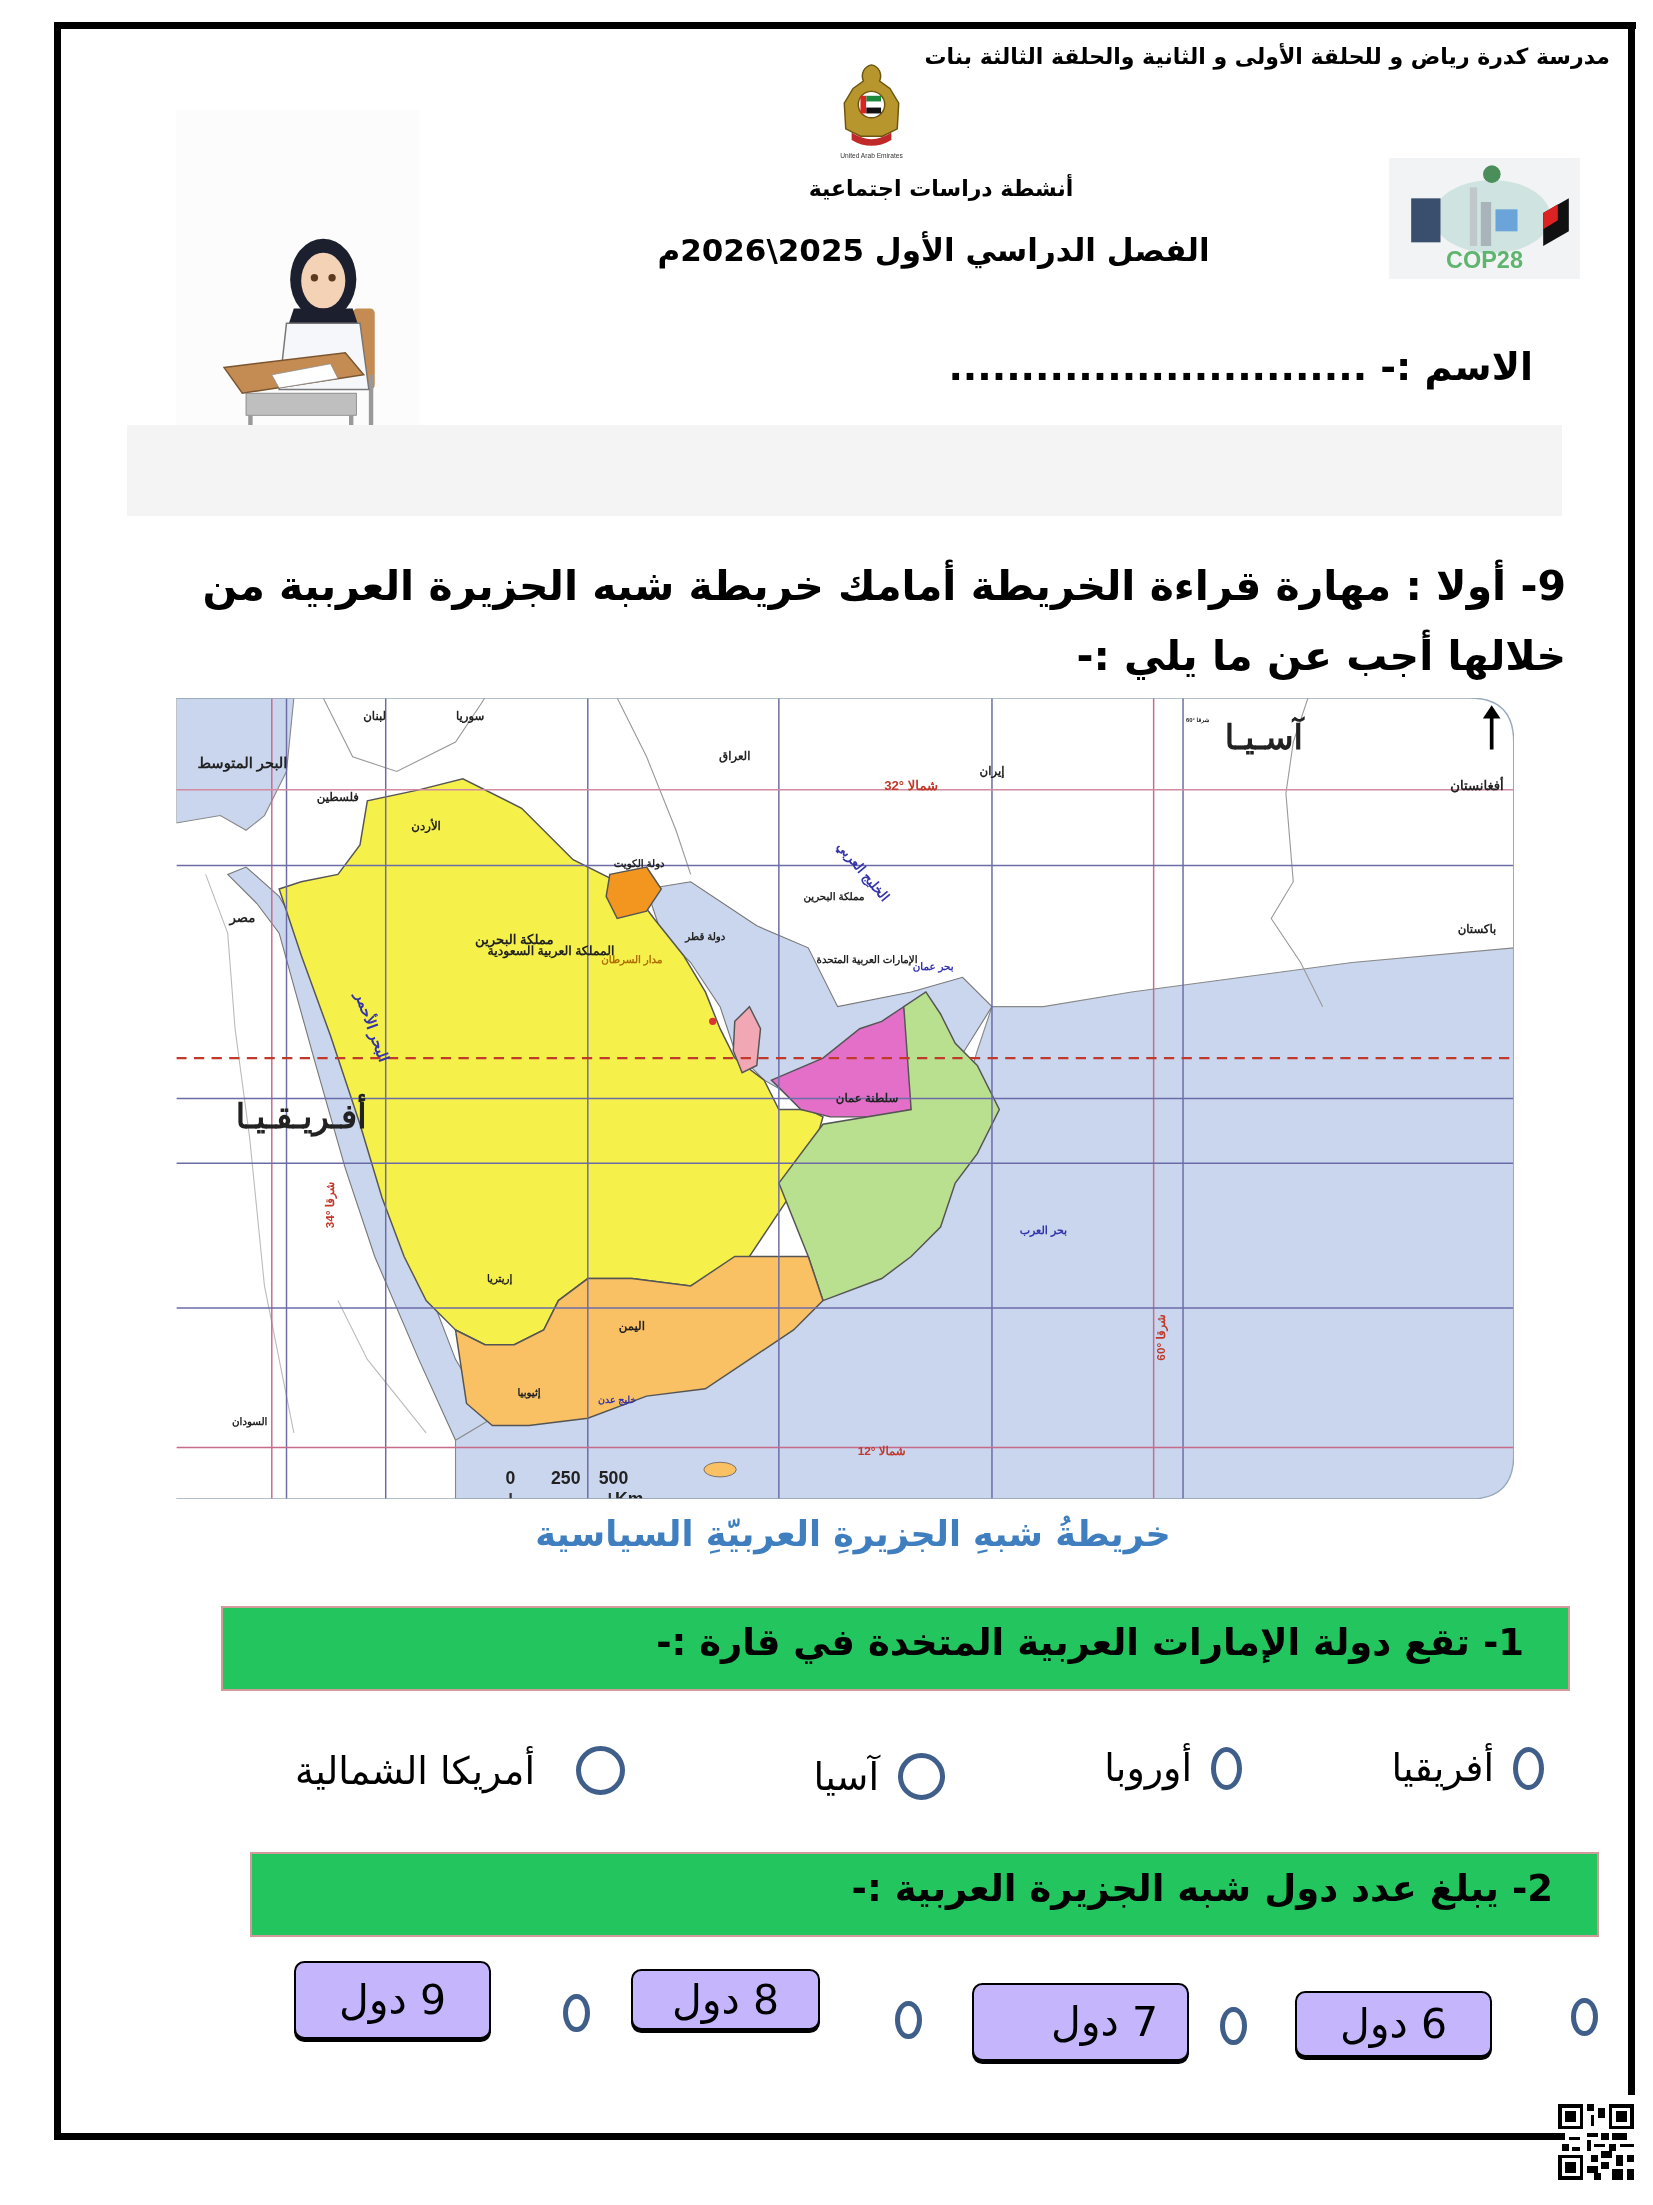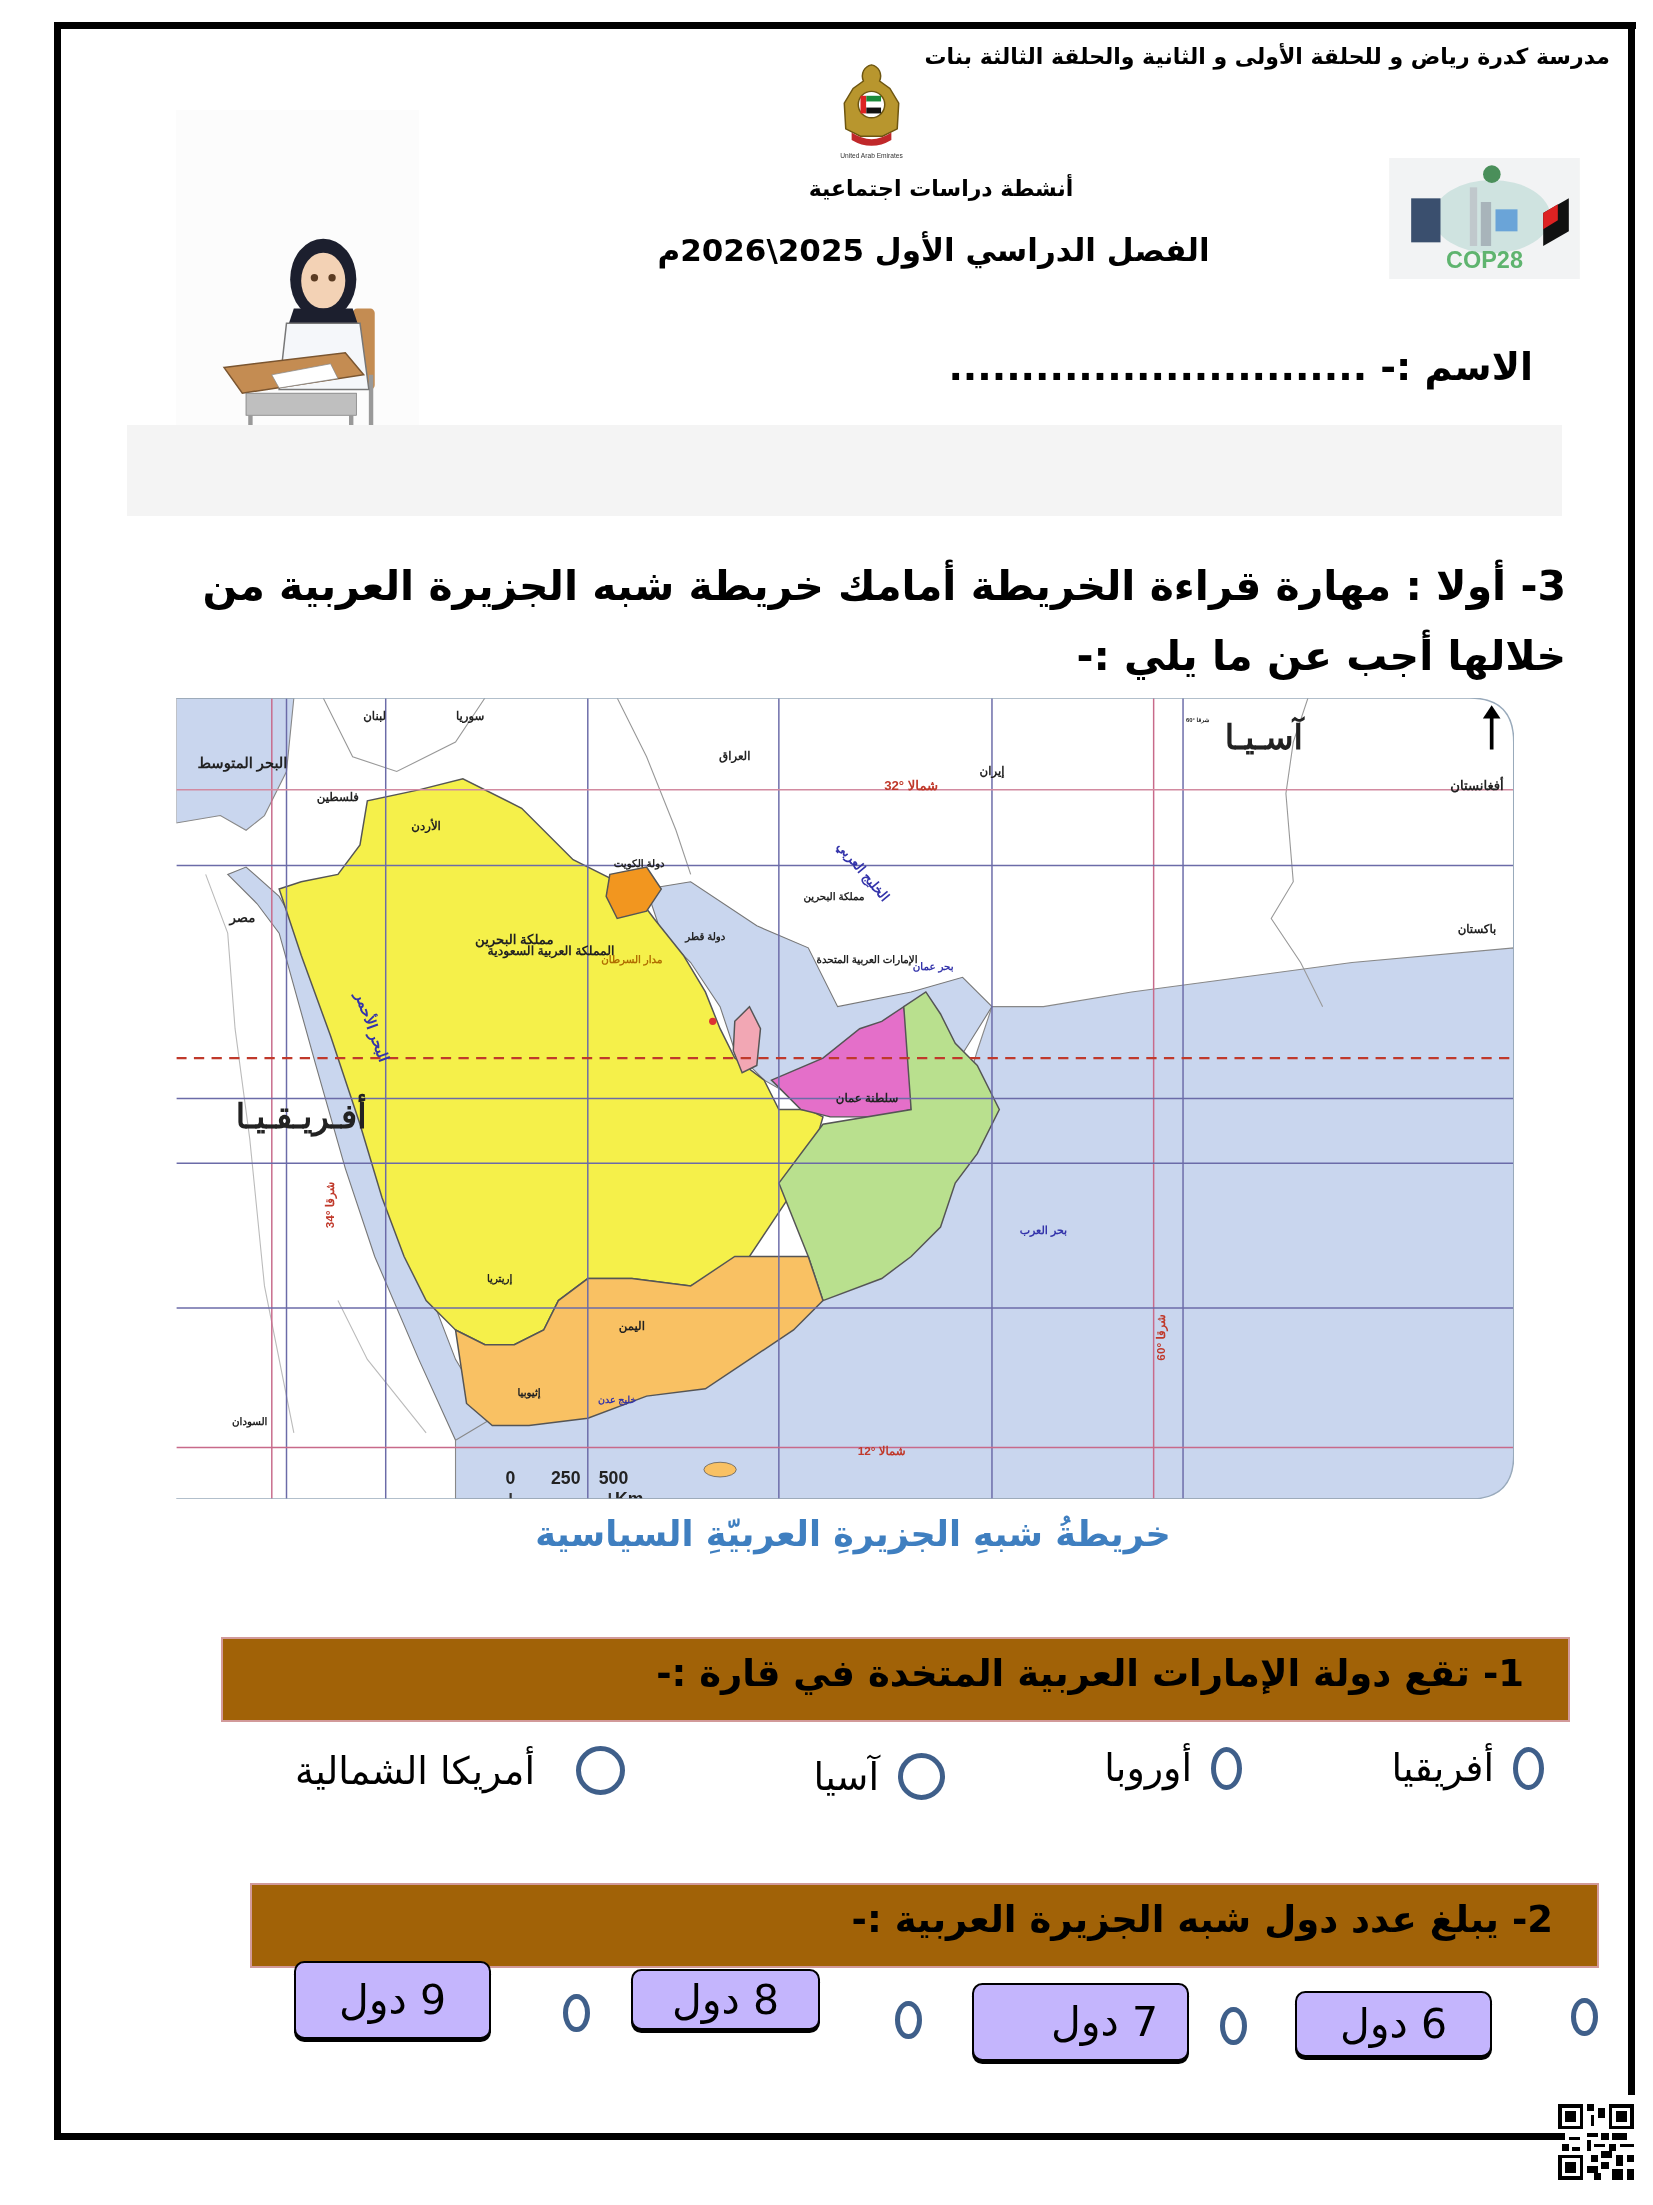--- a/index.html
+++ b/index.html
@@ -12,21 +12,21 @@
   .rtl{direction:rtl;text-align:left;}
   .school{right:44px;top:44px;font-size:22px;font-weight:bold;white-space:nowrap;}
   .title1{left:735px;top:176px;width:412px;text-align:center;font-size:22px;font-weight:bold;direction:rtl;}
   .title2{left:647px;top:232px;width:573px;text-align:center;font-size:31px;font-weight:bold;direction:rtl;}
   .name-row{right:121px;top:345px;font-size:38px;font-weight:bold;direction:rtl;white-space:nowrap;}
   .name-dots{letter-spacing:2.9px;}
   .gray-band{left:127px;top:425px;width:1435px;height:91px;background:#f4f4f4;}
   .q-head{right:88px;top:551px;width:1470px;font-size:41px;font-weight:bold;direction:rtl;text-align:right;line-height:70px;}
   .map{left:176px;top:698px;width:1338px;height:801px;}
   .caption{left:500px;top:1514px;width:706px;text-align:center;font-size:35px;font-weight:bold;color:#3f7fc0;direction:rtl;}
-  .qbox{border:2.9px solid #d29a9a;background:#a16207;margin-top:31px;}
+  .qbox{border:2.9px solid #d29a9a;background:#22c55e;}
   .qbox1{left:221px;top:1606px;width:1345px;height:81px;}
   .qbox2{left:250px;top:1852px;width:1345px;height:81px;}
   .qtext{position:absolute;right:44px;top:13.2px;font-size:37px;font-weight:bold;direction:rtl;white-space:nowrap;}
   .opt{position:absolute;display:flex;align-items:center;direction:rtl;gap:19px;font-size:38px;}
   .radio{display:inline-block;border:5.9px solid #3f5f8a;border-radius:50%;box-sizing:border-box;}
   .pill{position:absolute;border:2.9px solid #000;border-radius:10.3px;box-shadow:0 2.9px 0 #000;display:flex;align-items:center;justify-content:center;font-size:41px;direction:rtl;background:#c4b5fd;}
   .radio-sm{position:absolute;width:26.5px;height:38px;border:5.9px solid #3f5f8a;border-radius:50%;box-sizing:border-box;}
   .qr{left:1558px;top:2104px;width:76px;height:76px;}
   .girl{left:176px;top:110px;width:243px;height:331px;}
   .emblem{left:831px;top:59px;width:81px;height:103px;}
@@ -92,21 +92,21 @@
   <text x="130" y="150" text-anchor="middle" font-size="32" font-weight="bold" fill="#5fb46f" font-family="Liberation Sans, sans-serif">COP28</text>
 </svg>
 
 <div class="abs name-row">
   <span>الاسم :-</span>
   <span class="name-dots">.............................</span>
 </div>
 <div class="abs gray-band"></div>
 
 <div class="abs q-head">
-  <div>3- أولا : مهارة قراءة  الخريطة  أمامك خريطة شبه الجزيرة العربية  من</div>
+  <div>9- أولا : مهارة قراءة  الخريطة  أمامك خريطة شبه الجزيرة العربية  من</div>
   <div>خلالها أجب عن ما يلي  :-</div>
 </div>
 
 <svg class="abs map" viewBox="0 0 1820 1090" font-family="Liberation Sans, sans-serif">
   <defs>
     <clipPath id="mapclip">
         <path d="M0 0 H1760 Q1820 0 1820 60 V1030 Q1820 1090 1760 1090 H0 Z"></path>
       </clipPath>
   </defs>
   <g clip-path="url(#mapclip)">

